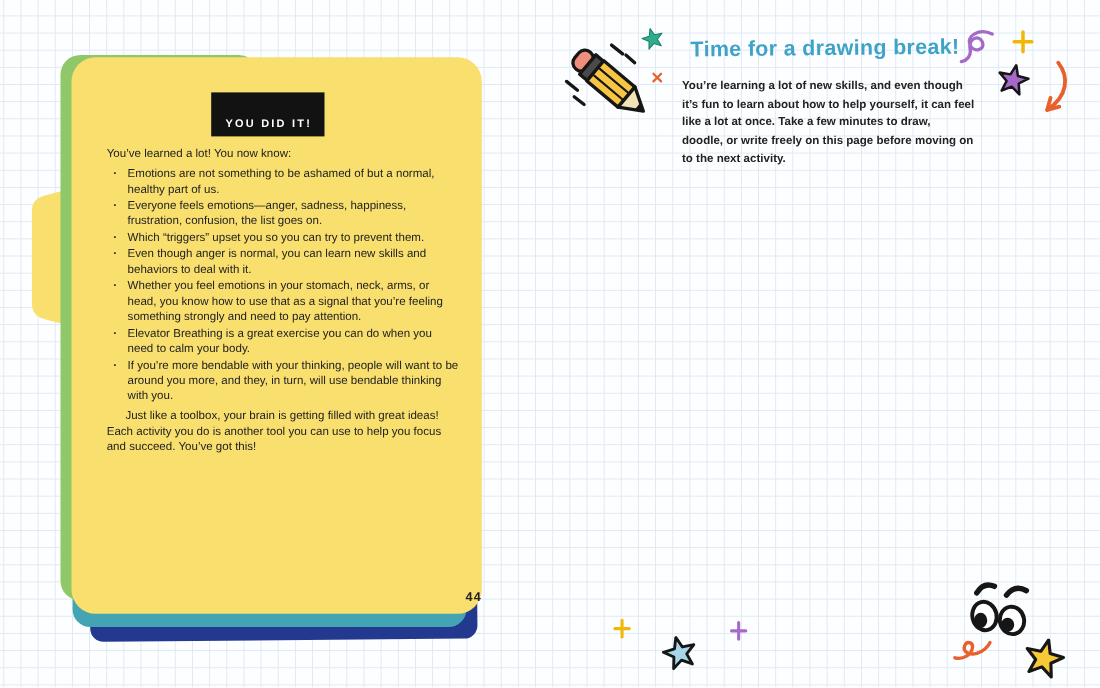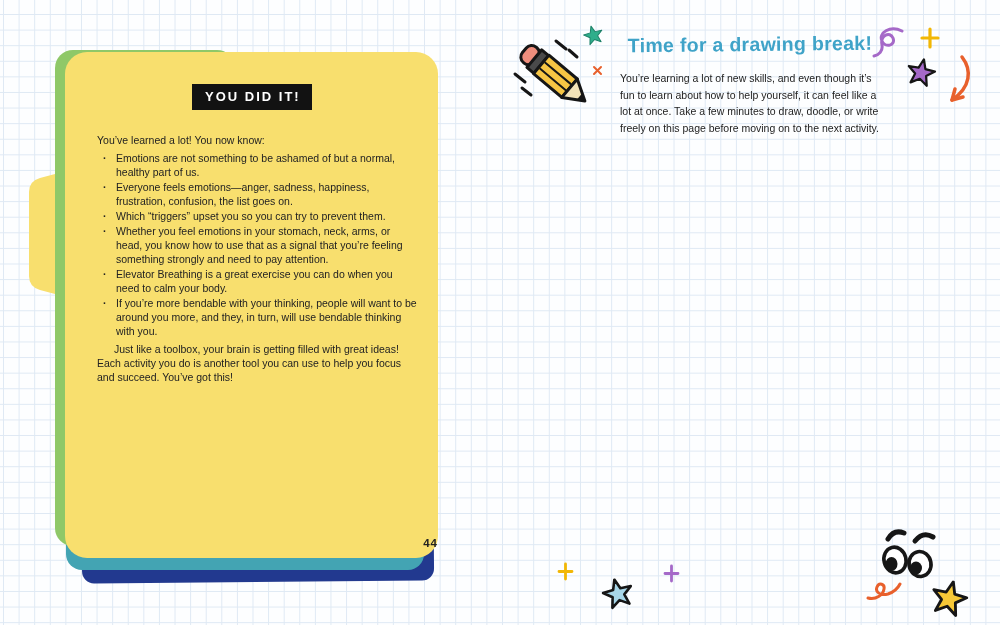--- a/index.html
+++ b/index.html
@@ -19,41 +19,41 @@
   
   .card-navy  { left:80px; top:90px;  width:352px; height:492px; background:var(--card-navy); border-radius:12px; transform:rotate(-0.5deg); z-index:1; }
   .card-teal  { left:66px; top:80px;  width:358px; height:490px; background:var(--card-teal); border-radius:16px; z-index:2; }
   .folder-tab { left:26px; top:166px; z-index:2; }
   .card-green { left:55px; top:50px;  width:180px; height:496px; background:var(--card-green); border-radius:18px; z-index:3; }
   .card-yellow{ left:65px; top:52px;  width:373px; height:506px; background:var(--card-yellow); border-radius:22px; z-index:4; }
 
   .badge {
     left:192px; top:84px; z-index:5;
     background:var(--badge-bg); color:var(--badge-text);
-    font-size:13px; font-weight:700; letter-spacing:2px;
-    padding:5px 11px 6px 13px; white-space:nowrap;
+    font-size:10px; font-weight:700; letter-spacing:2px;
+    padding:23px 11px 6px 13px; white-space:nowrap;
   }
   .card-text {
     left:97px; top:133px; width:320px; z-index:5;
     color:var(--body-text); font-size:10.5px; font-weight:400; line-height:14px;
   }
   .card-text .intro { margin-bottom:4px; }
   .card-text ul { list-style:none; margin-left:5px; }
   .card-text li { position:relative; padding-left:14px; margin-bottom:1px; }
   .card-text li::before { content:"·"; position:absolute; left:1px; top:0; font-weight:900; }
   .card-text .closing { margin-top:4px; text-indent:17px; }
   .page-number { left:65px; top:537px; width:373px; z-index:5; text-align:right;
     color:var(--body-text); font-size:11.5px; font-weight:700; letter-spacing:1px; }
 
   
   .right-title { left:615px; top:33px; width:270px; z-index:5; text-align:center;
     color:var(--title-teal); font-size:19.5px; font-weight:700; letter-spacing:0.3px;
     transform:rotate(-0.6deg); }
   .right-body { left:620px; top:70px; width:266px; z-index:5;
-    color:var(--body-text); font-size:10.5px; font-weight:400; line-height:16.5px; }
+    color:var(--body-text); font-size:10.5px; font-weight:700; line-height:16.5px; }
 
   
   svg { display:block; }
   .stroke-black { stroke:#161616; fill:none; stroke-linecap:round; stroke-linejoin:round; }
 </style>
 </head>
 <body>
 
 <div id="canvas">
 
@@ -68,20 +68,21 @@
   <div class="abs card-yellow"></div>
 
   <div class="abs badge">YOU DID IT!</div>
 
   <div class="abs card-text">
     <div class="intro">You’ve learned a lot! You now know:</div>
     <ul>
       <li>Emotions are not something to be ashamed of but a normal, healthy part of us.</li>
       <li>Everyone feels emotions—anger, sadness, happiness, frustration, confusion, the list goes on.</li>
       <li>Which “triggers” upset you so you can try to prevent them.</li>
+      <li>Even though anger is normal, you can learn new skills and behaviors to deal with it.</li>
       <li>Whether you feel emotions in your stomach, neck, arms, or head, you know how to use that as a signal that you’re feeling something strongly and need to pay attention.</li>
       <li>Elevator Breathing is a great exercise you can do when you need to calm your body.</li>
       <li>If you’re more bendable with your thinking, people will want to be around you more, and they, in turn, will use bendable thinking with you.</li>
     </ul>
     <div class="closing">Just like a toolbox, your brain is getting filled with great ideas! Each activity you do is another tool you can use to help you focus and succeed. You’ve got this!</div>
   </div>
 
   <div class="abs page-number">44</div>
 
   <div class="abs right-title">Time for a drawing break!</div>

